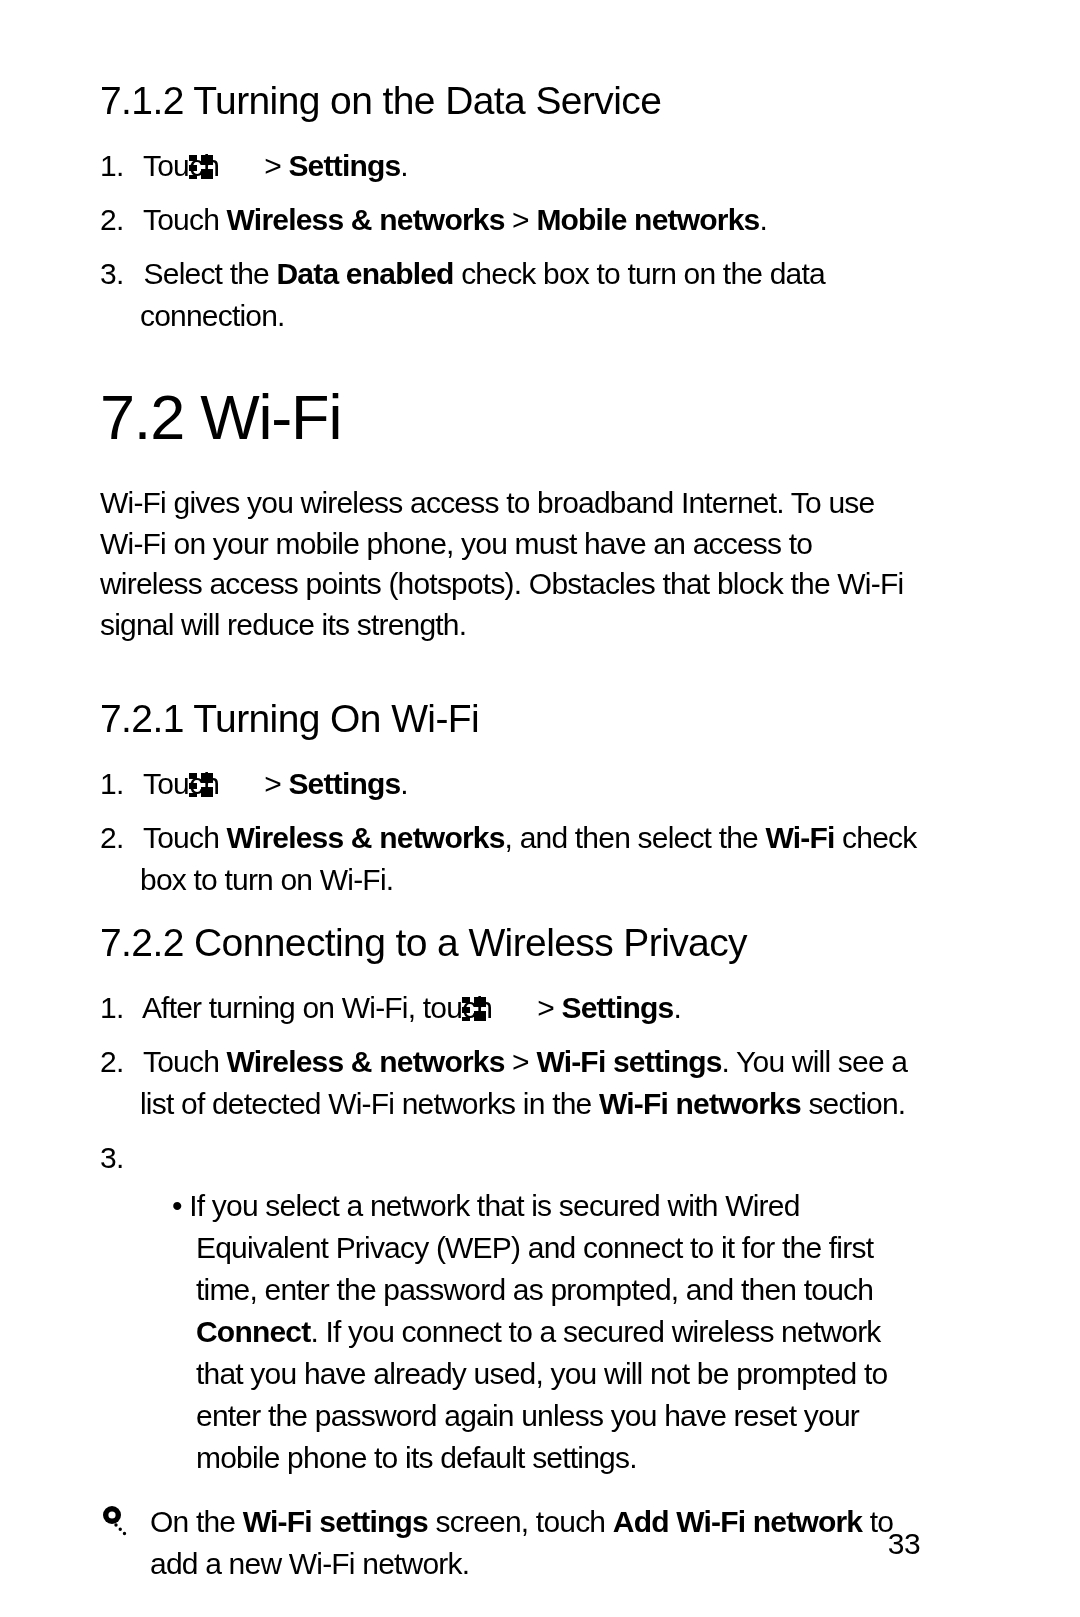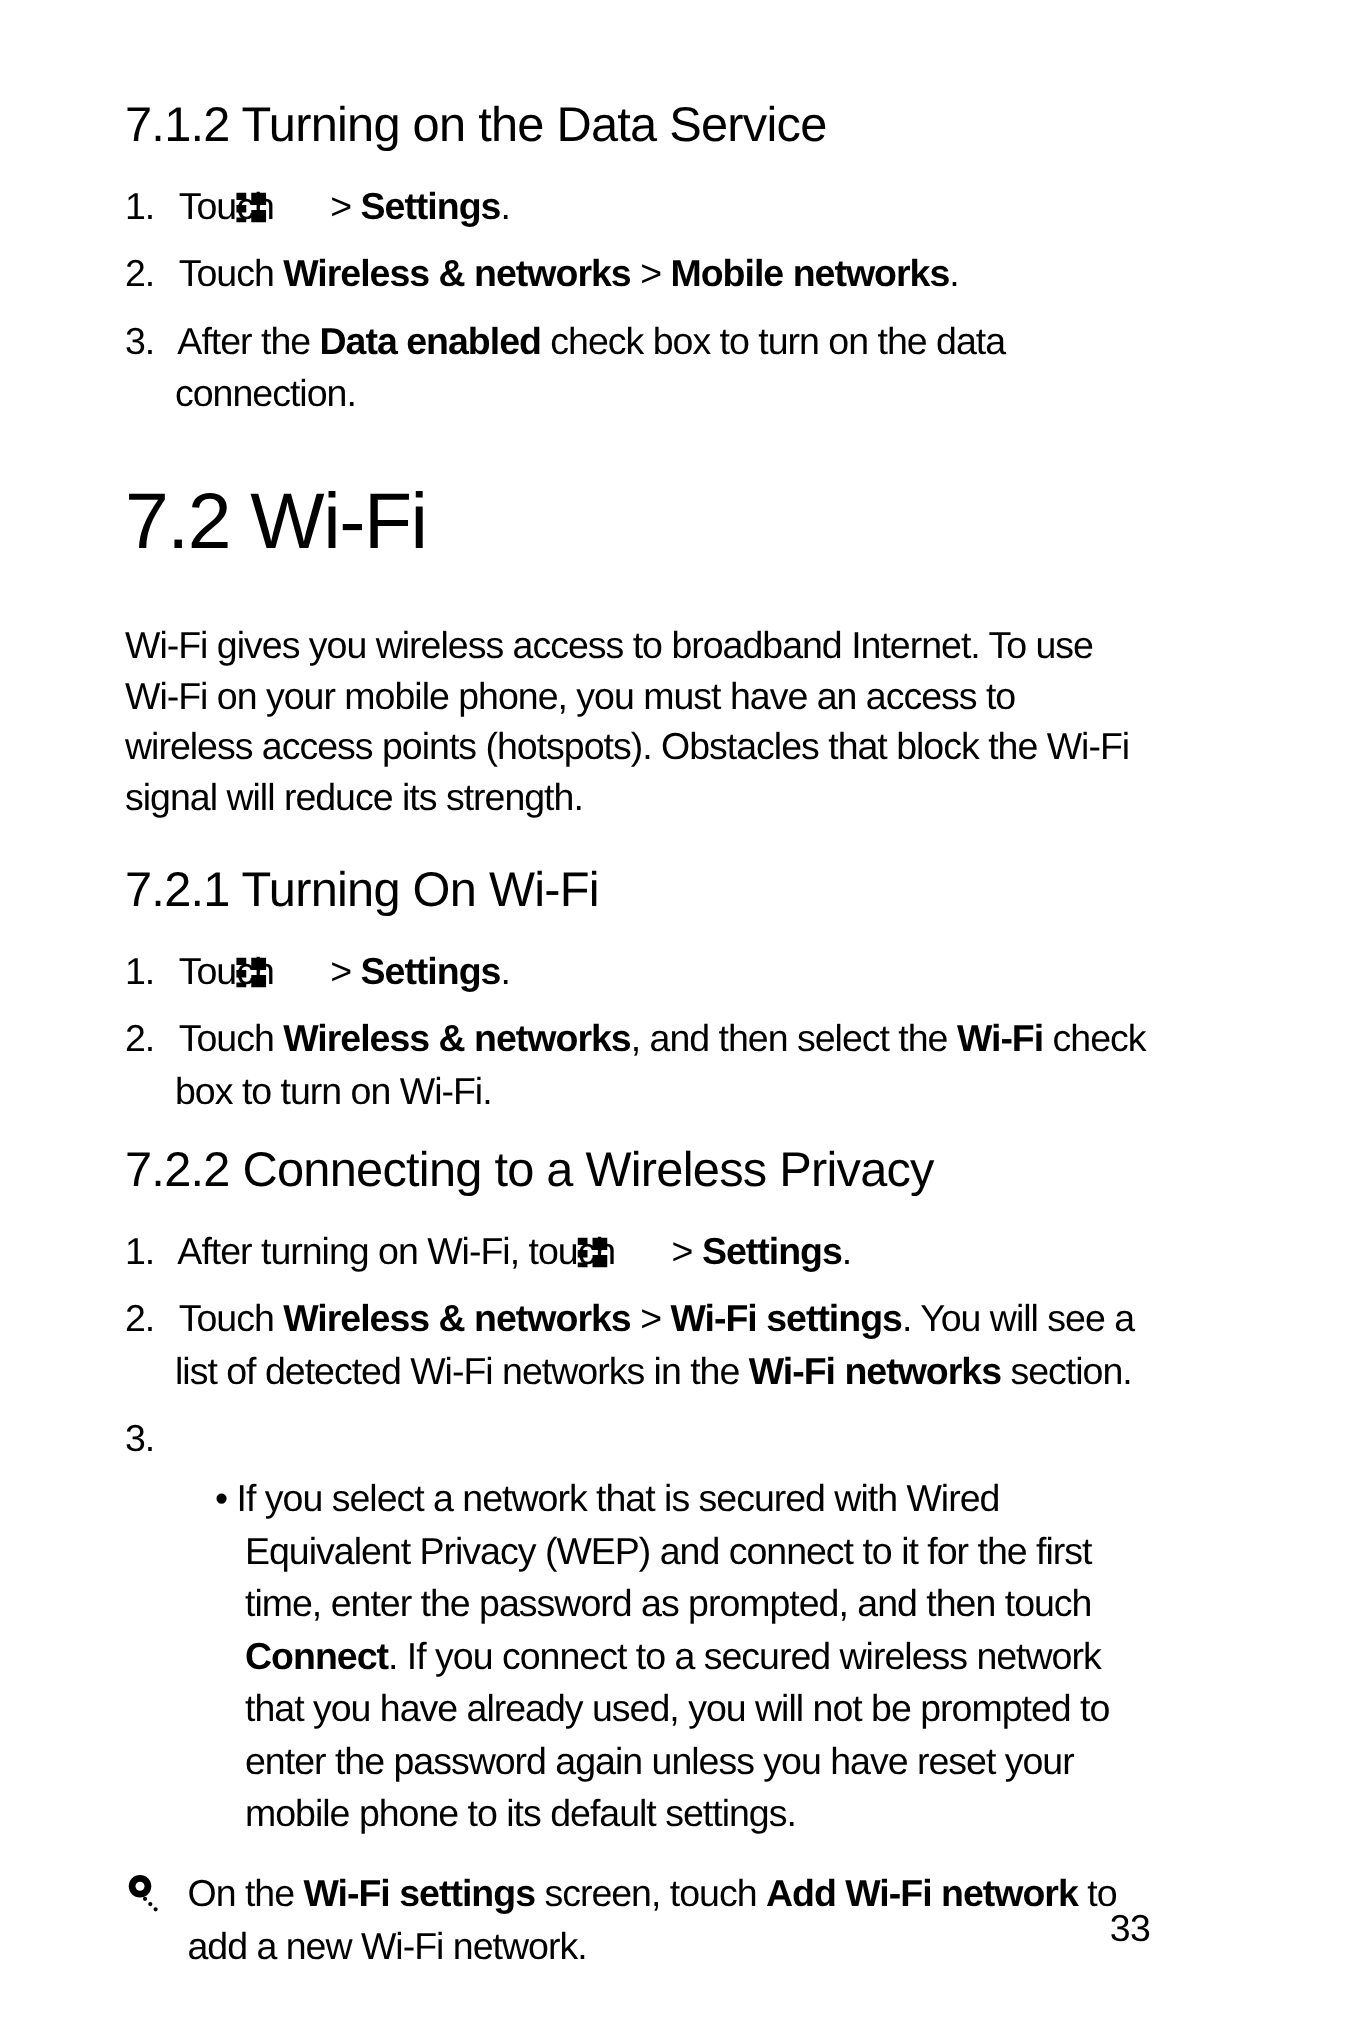--- a/index.html
+++ b/index.html
@@ -19,28 +19,28 @@
   .h2 {
     font-size: 39px;
     font-weight: 400;
     margin: 4px 0 22px 0;
     font-stretch: condensed;
     letter-spacing: -0.6px;
   }
   .h1 {
     font-size: 63px;
     font-weight: 400;
-    margin: 44px 0 44px 0;
+    margin: 44px 0 30px 0;
     font-stretch: condensed;
     letter-spacing: -1.2px;
   }
   .para {
     font-size: 30px;
     line-height: 1.35;
-    margin: 0 0 32px 0;
+    margin: 0 0 52px 0;
     font-stretch: condensed;
     letter-spacing: -0.8px;
   }
   ol.steps {
     list-style: none;
     padding: 0;
     margin: 0 0 20px 0;
     counter-reset: step;
   }
   ol.steps > li {
@@ -140,21 +140,21 @@
       <span class="apps-icon"><svg viewBox="0 0 24 24">
             <use href="#apps-icon-g"></use>
           </svg></span>
       <span> &gt; </span>
       <span class="bold">Settings</span><span>.</span>
     </li>
     <li>
       <span>Touch </span><span class="bold">Wireless &amp; networks</span><span> &gt; </span><span class="bold">Mobile networks</span><span>.</span>
     </li>
     <li>
-      <span>After the </span><span class="bold">Data enabled</span><span> check box to turn on the data connection.</span>
+      <span>Select the </span><span class="bold">Data enabled</span><span> check box to turn on the data connection.</span>
     </li>
   </ol>
 
   <div class="h1">7.2  Wi-Fi</div>
   <p class="para">Wi-Fi gives you wireless access to broadband Internet. To use Wi-Fi on your mobile phone, you must have an access to wireless access points (hotspots). Obstacles that block the Wi-Fi signal will reduce its strength.</p>
 
   <div class="h2">7.2.1  Turning On Wi-Fi</div>
   <ol class="steps">
     <li>
       <span>Touch </span>

